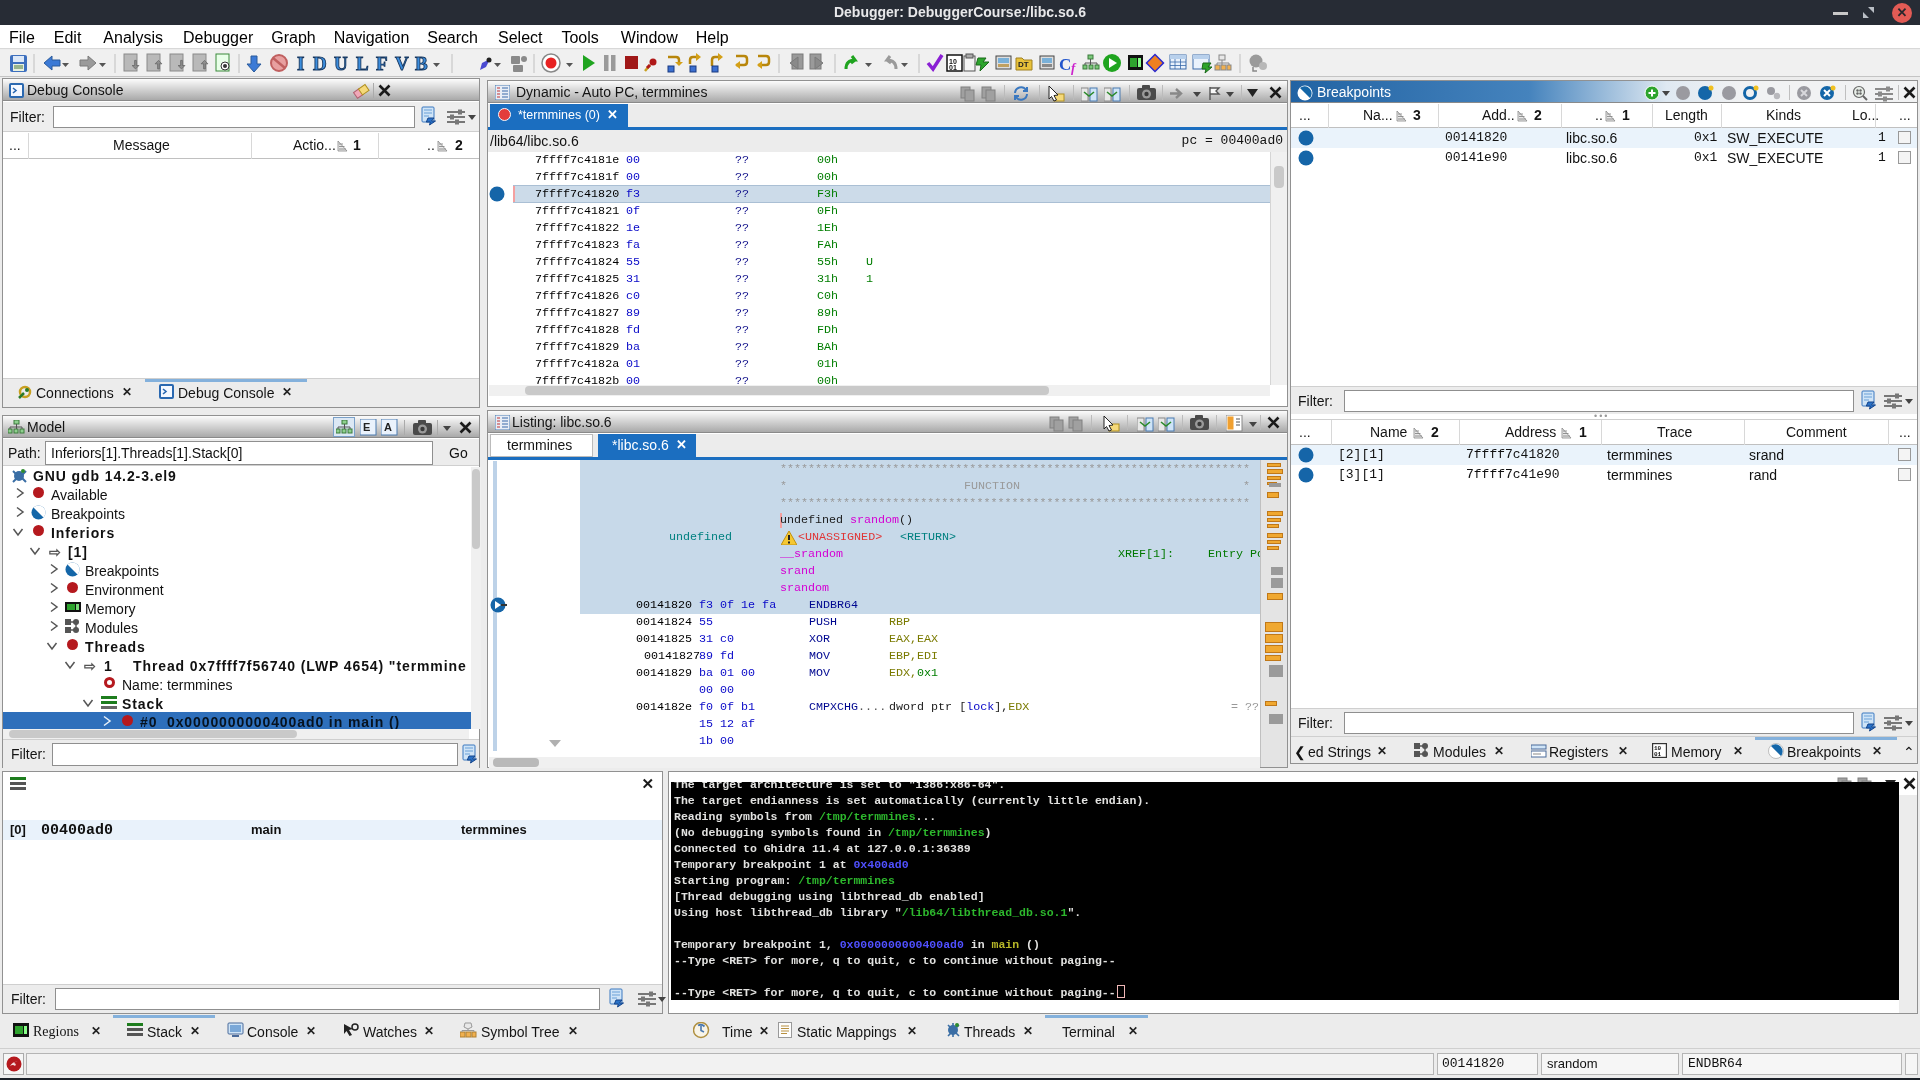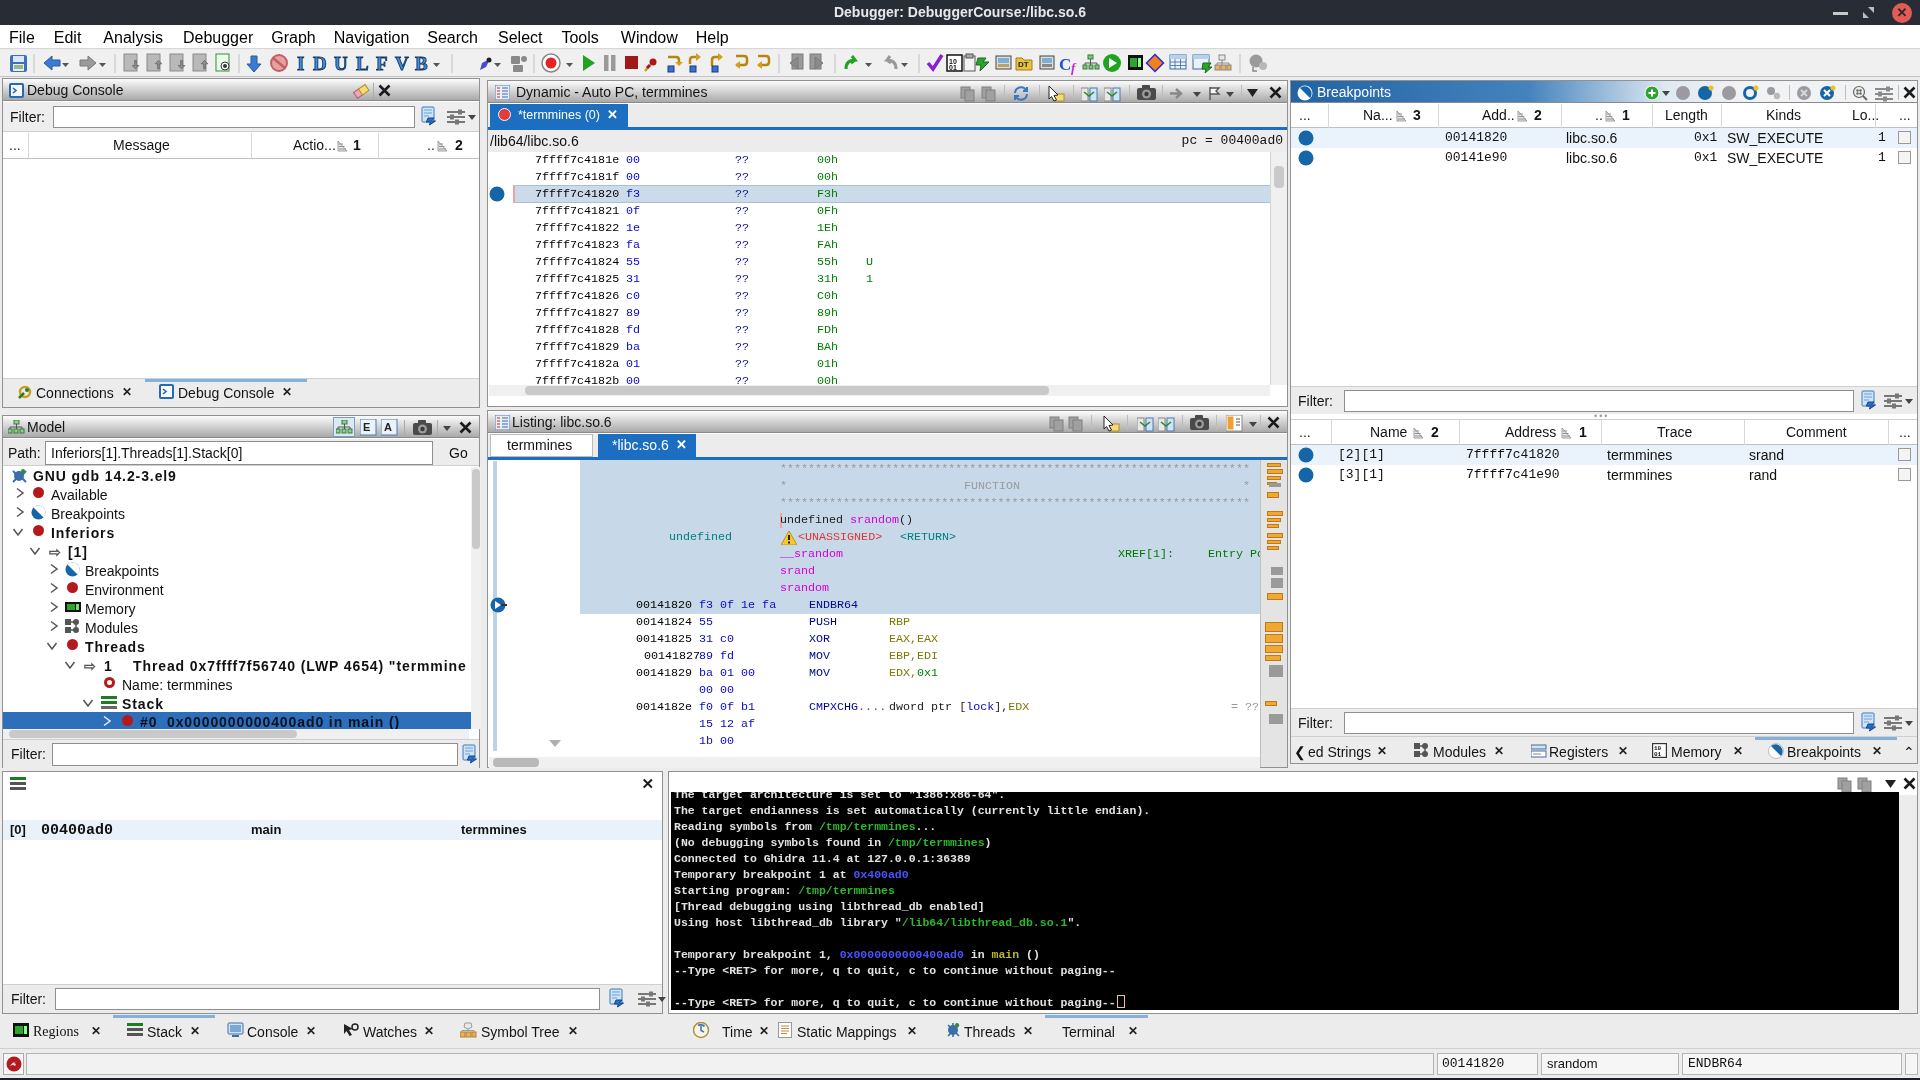--- a/index.html
+++ b/index.html
@@ -902,21 +902,21 @@
     <svg class="abs" style="left:1188px;top:5px;" width="16" height="16">
       <rect x="1" y="1" width="9" height="11" fill="#a0a0a0" stroke="#808080"></rect>
       <rect x="5" y="4" width="9" height="11" fill="#a0a0a0" stroke="#808080"></rect>
     </svg>
     <svg class="abs" style="left:1216px;top:8px;" width="12" height="9">
       <path d="M0 0h11l-5.5 8z" fill="#222"></path>
     </svg>
     <svg class="abs" style="left:1234px;top:5px;" width="13" height="13">
       <path d="M1.5 1.5l10 10M11.5 1.5l-10 10" stroke="#1a1a1a" stroke-width="2.6"></path>
     </svg>
-  <div class="abs" style="left:2px;top:20px;width:1228px;height:218px;background:#000;overflow:hidden;color:#e2e2e0;font-family:'Liberation Mono',monospace;font-weight:bold;font-size:11.5px;" id="term">
+  <div class="abs" style="left:2px;top:10px;width:1228px;height:218px;background:#000;overflow:hidden;color:#e2e2e0;font-family:'Liberation Mono',monospace;font-weight:bold;font-size:11.5px;" id="term">
     <div class="abs" style="left:3px;top:-5px;height:16px;line-height:16px;white-space:pre;">The target architecture is set to "i386:x86-64".</div>
     <div class="abs" style="left:3px;top:11px;height:16px;line-height:16px;white-space:pre;">The target endianness is set automatically (currently little endian).</div>
     <div class="abs" style="left:3px;top:27px;height:16px;line-height:16px;white-space:pre;">Reading symbols from <span style="color:#2db82d">/tmp/termmines</span>...</div>
     <div class="abs" style="left:3px;top:43px;height:16px;line-height:16px;white-space:pre;">(No debugging symbols found in <span style="color:#2db82d">/tmp/termmines</span>)</div>
     <div class="abs" style="left:3px;top:59px;height:16px;line-height:16px;white-space:pre;">Connected to Ghidra 11.4 at 127.0.0.1:36389</div>
     <div class="abs" style="left:3px;top:75px;height:16px;line-height:16px;white-space:pre;">Temporary breakpoint 1 at <span style="color:#5050ff">0x400ad0</span></div>
     <div class="abs" style="left:3px;top:91px;height:16px;line-height:16px;white-space:pre;">Starting program: <span style="color:#2db82d">/tmp/termmines</span> </div>
     <div class="abs" style="left:3px;top:107px;height:16px;line-height:16px;white-space:pre;">[Thread debugging using libthread_db enabled]</div>
     <div class="abs" style="left:3px;top:123px;height:16px;line-height:16px;white-space:pre;">Using host libthread_db library "<span style="color:#2db82d">/lib64/libthread_db.so.1</span>".</div>
     <div class="abs" style="left:3px;top:155px;height:16px;line-height:16px;white-space:pre;">Temporary breakpoint 1, <span style="color:#5050ff">0x0000000000400ad0</span> in <span style="color:#b8b828">main</span> ()</div>

